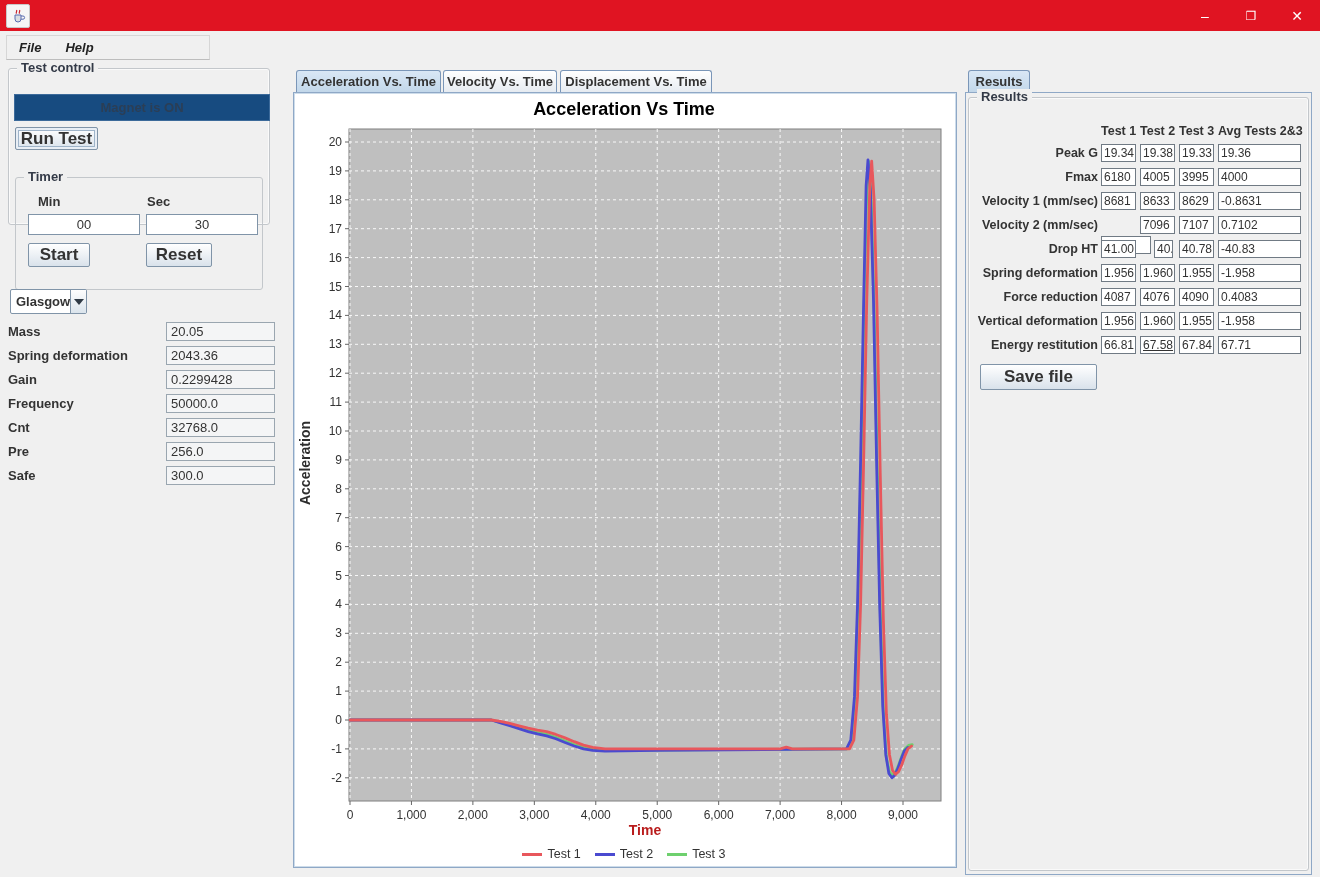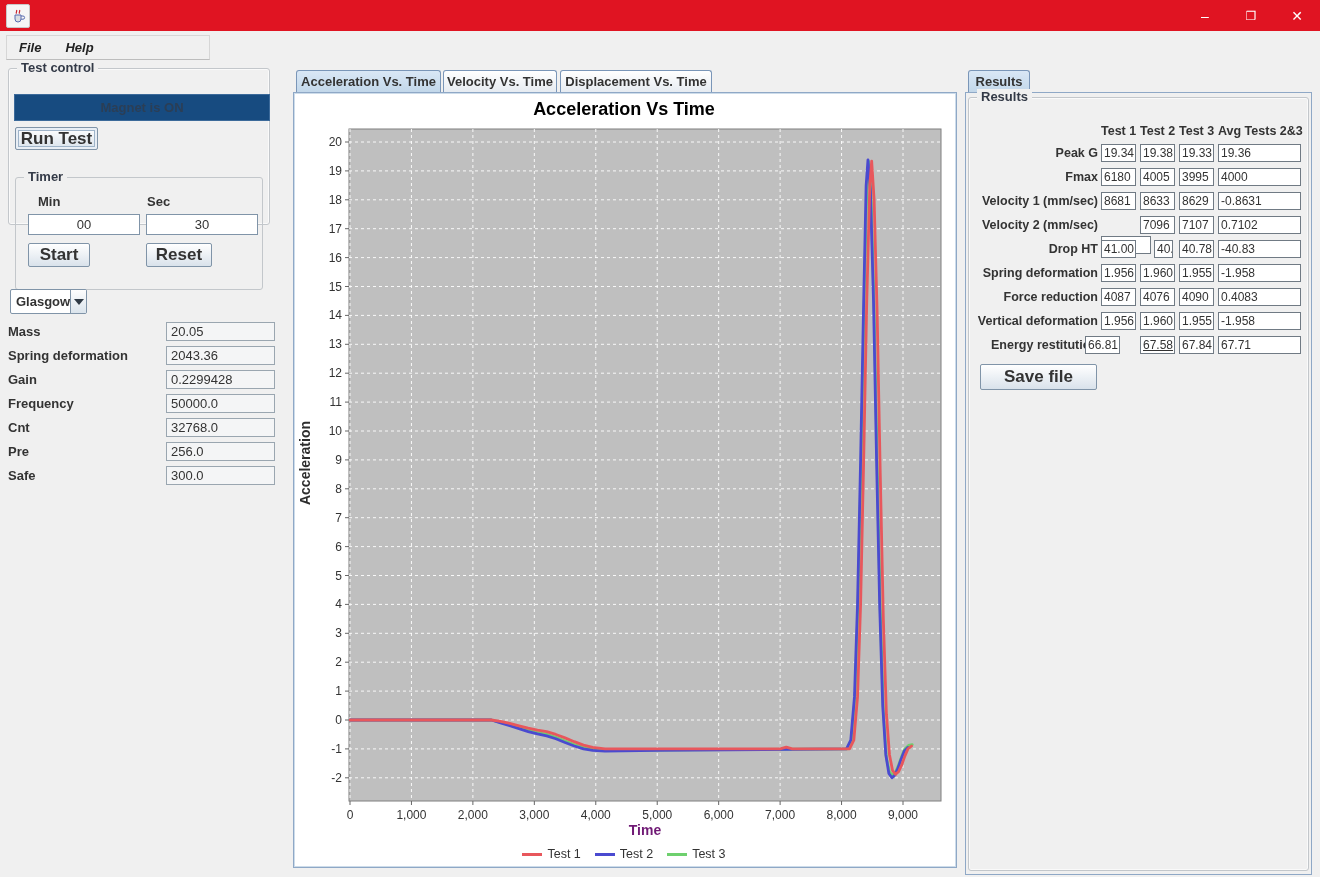--- a/index.html
+++ b/index.html
@@ -53,21 +53,21 @@
   .tab.sel { background:linear-gradient(#d9e7f5,#c2d7ea); }
 
   
   .chart-content { position:absolute; left:293px; top:92px; width:664px; height:776px;
     background:#fff; border:1px solid #8fa8c6; box-shadow:inset 0 0 0 1px #cddcea; }
   .chart-title { position:absolute; left:0; top:6px; width:660px; text-align:center;
     font-size:18px; font-weight:bold; color:#000; }
   .ylab { position:absolute; left:-64px; top:362px; width:150px; text-align:center;
     transform:rotate(-90deg); font-size:14px; font-weight:bold; color:#2d2d2d; }
   .xlab { position:absolute; left:271px; top:729px; width:160px; text-align:center;
-    font-size:14px; font-weight:bold; color:#701a75; }
+    font-size:14px; font-weight:bold; color:#b91c1c; }
   .legend-row { position:absolute; left:0; top:754px; width:660px; display:flex;
     justify-content:center; gap:14px; align-items:center; }
   .legend-item { display:flex; align-items:center; gap:5px; font-size:12.5px; color:#333; }
   .legend-item .dash { width:20px; height:3px; }
 
   
   .res-content { position:absolute; left:965px; top:92px; width:347px; height:783px;
     background:#f0f0f0; border:1px solid #8fa8c6; }
   .res-titled { position:absolute; left:2px; top:4px; width:341px; height:774px; }
   .res-header { position:absolute; top:26px; left:0; width:339px; height:16px; }
@@ -347,21 +347,21 @@
         </div>
         <div class="res-row" style="top: 214px;">
           <span class="rl">Vertical deformation</span>
           <div class="rf" style="left: 132px; width: 35px;">1.956</div>
           <div class="rf" style="left: 171px; width: 35px;">1.960</div>
           <div class="rf" style="left: 210px; width: 35px;">1.955</div>
           <div class="rf" style="left: 249px; width: 83px;">-1.958</div>
         </div>
         <div class="res-row" style="top: 238px;">
           <span class="rl">Energy restitution</span>
-          <div class="rf" style="left: 116px; width: 35px;">66.81</div>
+          <div class="rf" style="left: 132px; width: 35px;">66.81</div>
           <div class="rf" style="left: 171px; width: 35px; text-decoration: underline;">67.58</div>
           <div class="rf" style="left: 210px; width: 35px;">67.84</div>
           <div class="rf" style="left: 249px; width: 83px;">67.71</div>
         </div>
       </div>
     <div class="swbtn" style="left:11px; top:266px; width:117px; height:26px;">Save file</div>
   </div>
 </div>
 
 </body></html>

